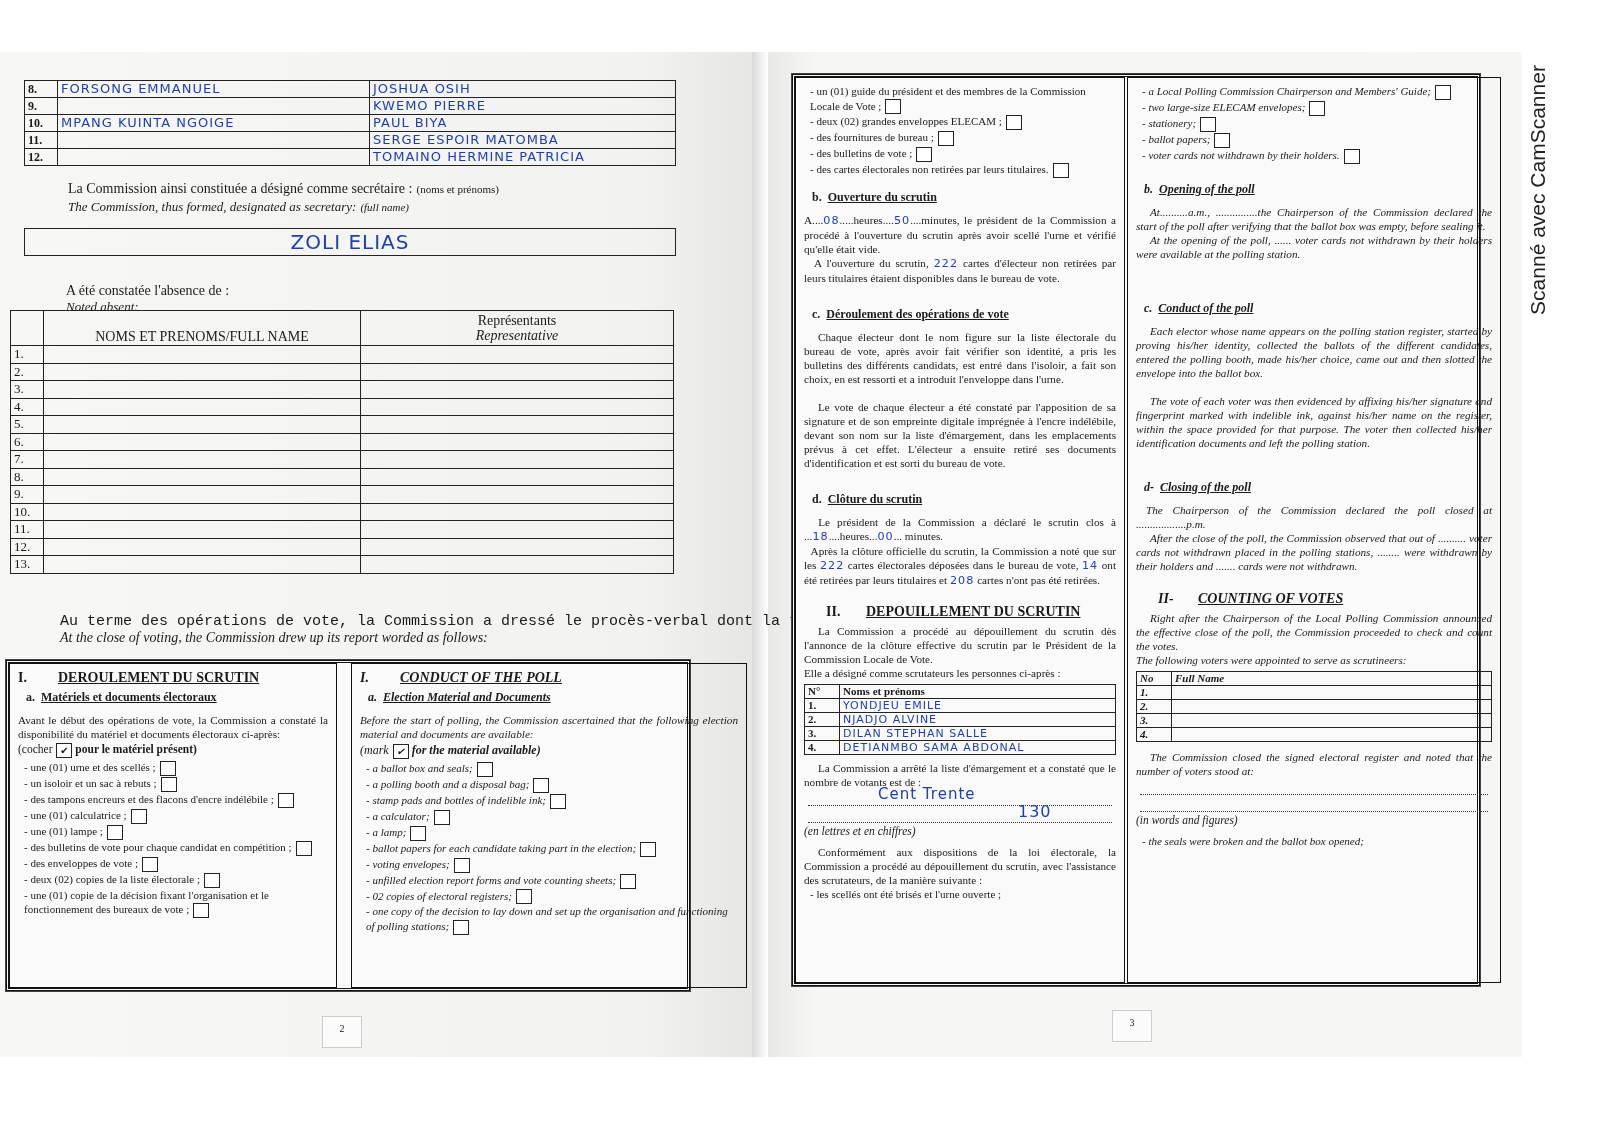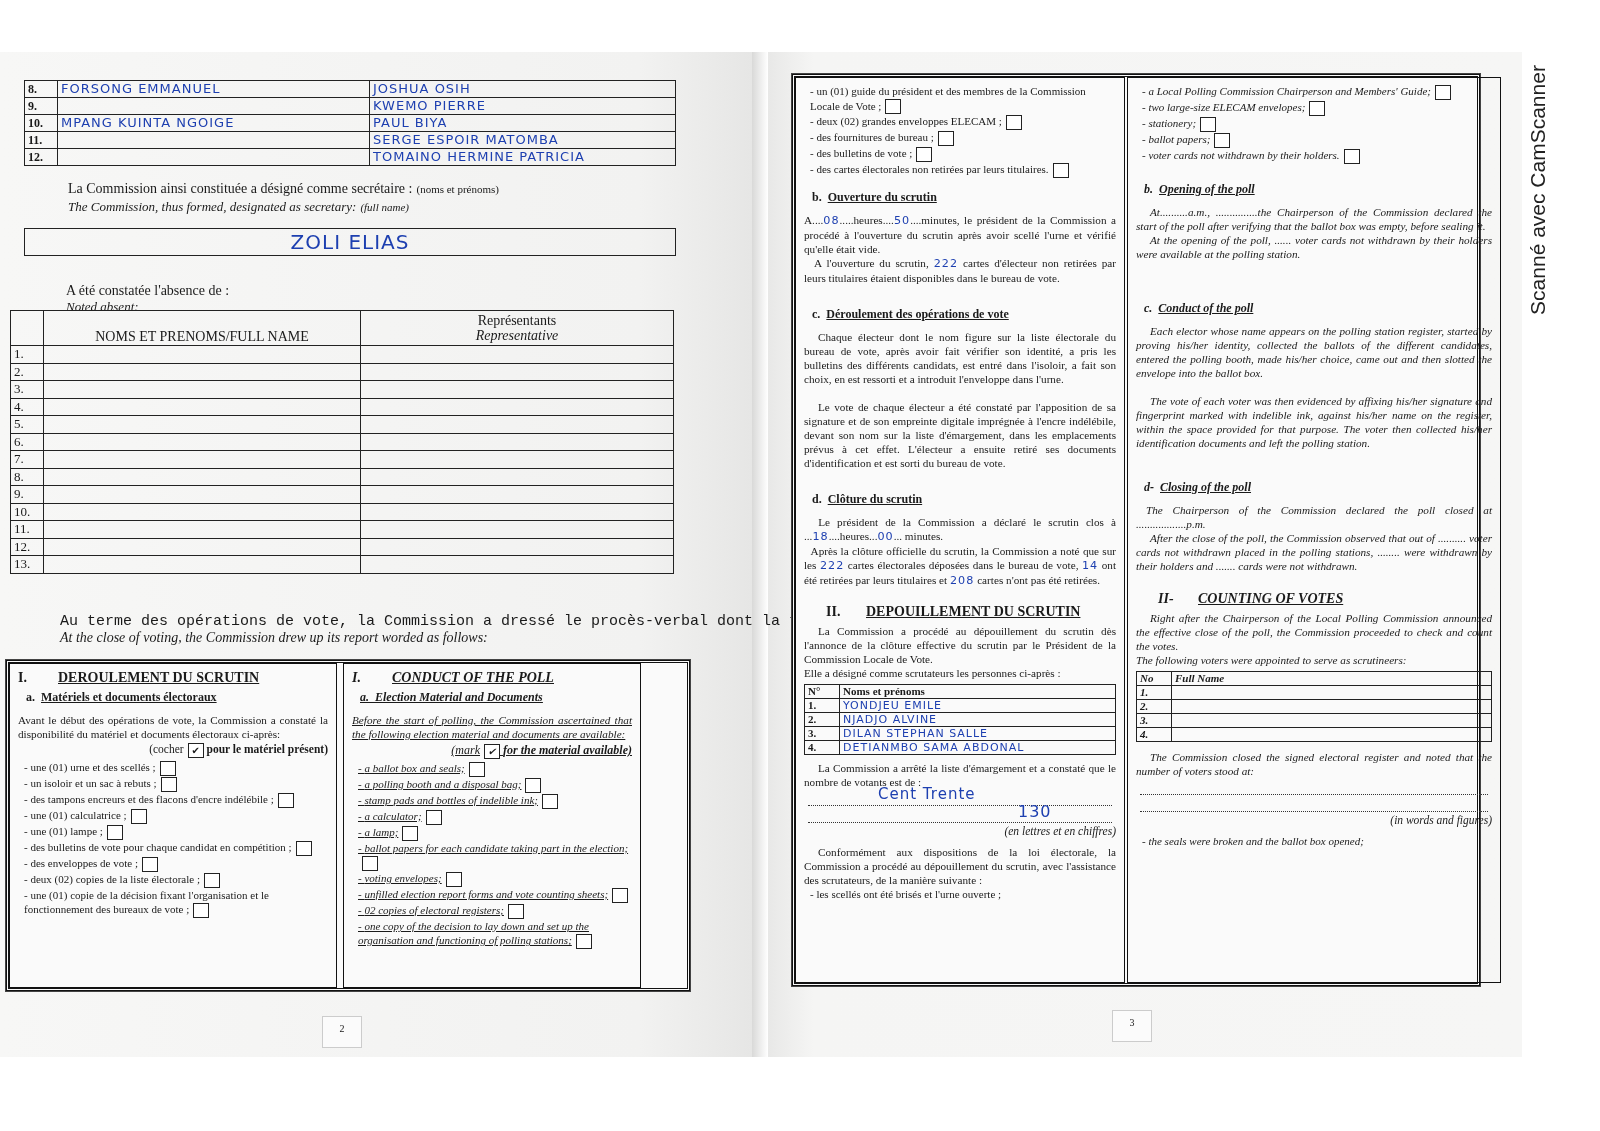--- a/index.html
+++ b/index.html
@@ -31,21 +31,21 @@
   .h1{font-weight:bold;font-size:14px;margin:0 0 4px 0;}
   .h1 .roman{display:inline-block;width:40px;}
   .h1 u{text-decoration:underline;}
   .h2{font-weight:bold;font-size:12px;margin:4px 0 8px 8px;}
   .h2 u{text-decoration:underline;}
   .p{font-size:11.2px;line-height:14px;text-align:justify;margin:0;}
   .it{font-style:italic;}
   .li{font-size:11px;line-height:14.5px;margin:0 0 0 6px;}
   .cb{display:inline-block;width:14px;height:13px;border:1.2px solid #222;vertical-align:middle;margin-left:4px;background:#fff;}
   .cb.checked::after{content:"\2714";font-size:10px;line-height:13px;display:block;text-align:center;}
-  .center{text-align:right;}
+  .center{text-align:left;}
   .tbl-scr{width:100%;margin:4px 0;}
   .tbl-scr td{border:1.3px solid #222;font-size:11px;height:13px;line-height:13px;padding:0 3px;}
   .tbl-scr td.num{width:28px;font-weight:bold;}
   .dots{border-bottom:1px dotted #333;height:16px;margin:0 4px;}
   .pagenum{position:absolute;width:38px;height:30px;border:1px solid #ccc;background:#fbfbfb;font-size:10px;text-align:center;line-height:24px;}
   .watermark{position:absolute;left:1508px;top:40px;width:60px;height:300px;}
   .watermark span{position:absolute;left:50%;top:50%;transform:translate(-50%,-50%) rotate(-90deg);white-space:nowrap;
       font-family:"Liberation Sans",sans-serif;font-size:21px;color:#222;}
   .gutter{position:absolute;left:752px;top:52px;width:16px;height:1005px;background:linear-gradient(90deg,#d9d9d8,#ffffff);}
 </style>
@@ -202,21 +202,21 @@
         <div class="li">- <span>un isoloir et un sac à rebuts ;</span><span class="cb"></span></div>
         <div class="li">- <span>des tampons encreurs et des flacons d'encre indélébile ;</span><span class="cb"></span></div>
         <div class="li">- <span>une (01) calculatrice ;</span><span class="cb"></span></div>
         <div class="li">- <span>une (01) lampe ;</span><span class="cb"></span></div>
         <div class="li">- <span>des bulletins de vote pour chaque candidat en compétition ;</span><span class="cb"></span></div>
         <div class="li">- <span>des enveloppes de vote ;</span><span class="cb"></span></div>
         <div class="li">- <span>deux (02) copies de la liste électorale ;</span><span class="cb"></span></div>
         <div class="li">- <span>une (01) copie de la décision fixant l'organisation et le fonctionnement des bureaux de vote ;</span><span class="cb"></span></div>
       </div>
   </div>
-  <div class="col" style="left:334px;width:298px;text-decoration:underline;">
+  <div class="col" style="left:342px;width:396px;">
     <div class="h1 it"><span class="roman">I.</span><u>CONDUCT OF THE POLL</u></div>
     <div class="h2 it"><span>a.</span>&nbsp; <u>Election Material and Documents</u></div>
     <p class="p it">Before the start of polling, the Commission ascertained that the following election material and documents are available:</p>
     <div class="center it" style="font-size:12px;margin:2px 0;">
       <span>(mark</span><span class="cb checked"></span>
       <b>for the material available)</b>
     </div>
     <div id="en-items" class="it">
         <div class="li">- <span>a ballot box and seals;</span><span class="cb"></span></div>
         <div class="li">- <span>a polling booth and a disposal bag;</span><span class="cb"></span></div>

